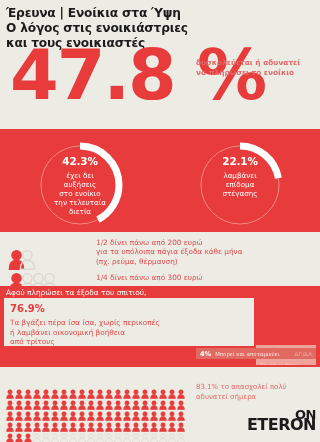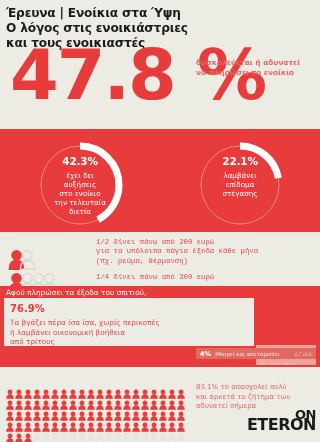--- a/index.html
+++ b/index.html
@@ -46,21 +46,21 @@
 
   
   .band-people{
     position:absolute;left:0;top:230px;width:320px;height:56px;
     background:#ecebe4;
     border-top:2px solid #e83b3b;border-bottom:2px solid #e83b3b;
     display:flex;align-items:center;
   }
   .people-col{width:96px;padding-left:8px;box-sizing:border-box;}
   .people-row{display:flex;align-items:flex-end;gap:2px;height:23px;}
-  .text-col{flex:1;padding-right:6px;font-family:Liberation Mono, monospace;}
+  .text-col{flex:1;padding-right:6px;}
   .stat-text{color:#e04b4b;font-size:7.3px;line-height:9.4px;}
   .stat-text.second{margin-top:7px;}
 
   
   .band-expenses{
     position:absolute;left:0;top:286px;width:320px;height:79px;
     background:#e83b3b;
   }
   .expenses-intro{
     position:absolute;left:6px;top:2px;
@@ -634,21 +634,20 @@
             <circle cx="10" cy="7" r="5.4" fill="none" stroke="#dcd8cf" stroke-width="1.6"></circle>
             <path d="M1.6 23.5 C1.6 15.8 5.4 13.2 10 13.2 C14.6 13.2 18.4 15.8 18.4 23.5 Z" fill="none" stroke="#dcd8cf" stroke-width="1.6"></path>
           </svg></span>
         <span class="picto"><svg width="8" height="10" viewBox="0 0 20 24">
             <circle cx="10" cy="7" r="5.4" fill="none" stroke="#dcd8cf" stroke-width="1.6"></circle>
             <path d="M1.6 23.5 C1.6 15.8 5.4 13.2 10 13.2 C14.6 13.2 18.4 15.8 18.4 23.5 Z" fill="none" stroke="#dcd8cf" stroke-width="1.6"></path>
           </svg></span>
       </div>
     <div class="bottom-text">
       <div>83.1% το απασχολεί πολύ</div>
-      <div>και αρκετά το ζήτημα των</div>
       <div>αδυνατεί σήμερα</div>
     </div>
     <div class="logo">
       <div class="on">ON</div>
       <div class="eteron">ETERON</div>
     </div>
   </div>
 
 </div>
 

